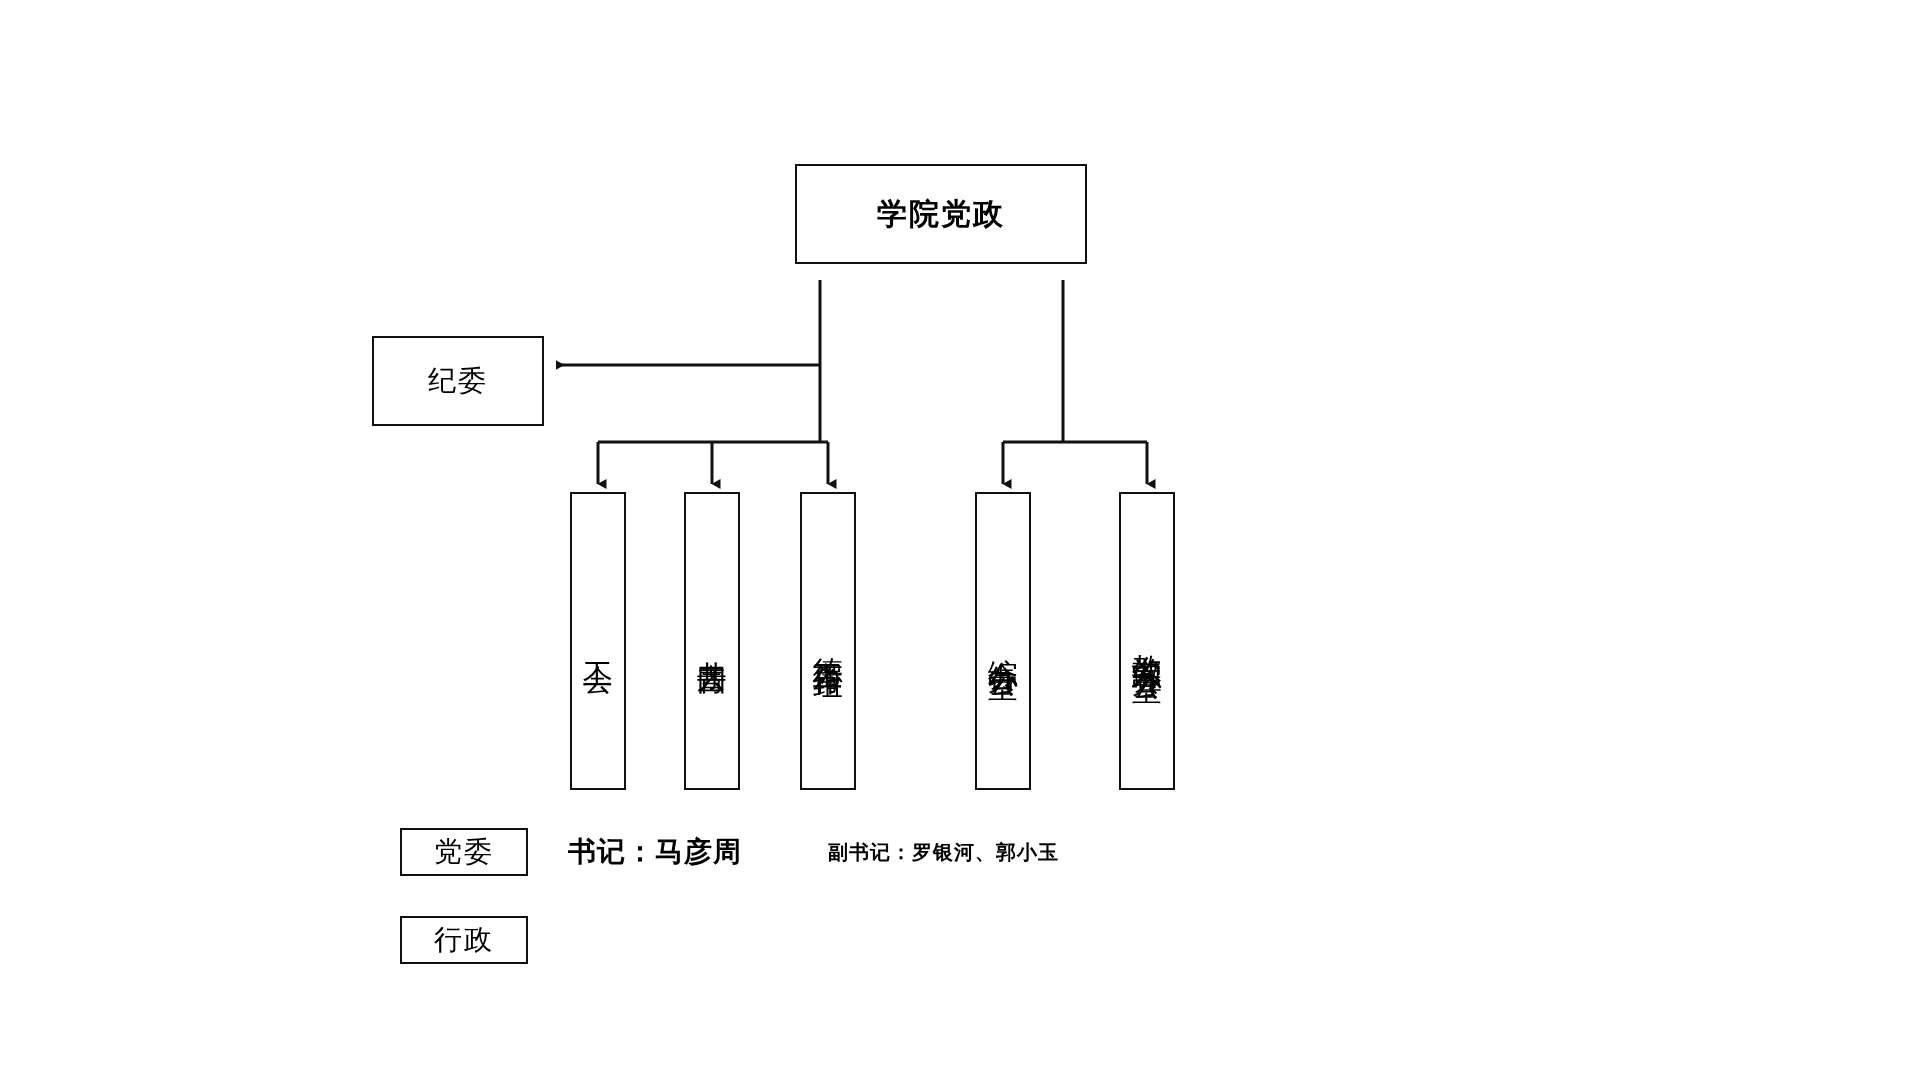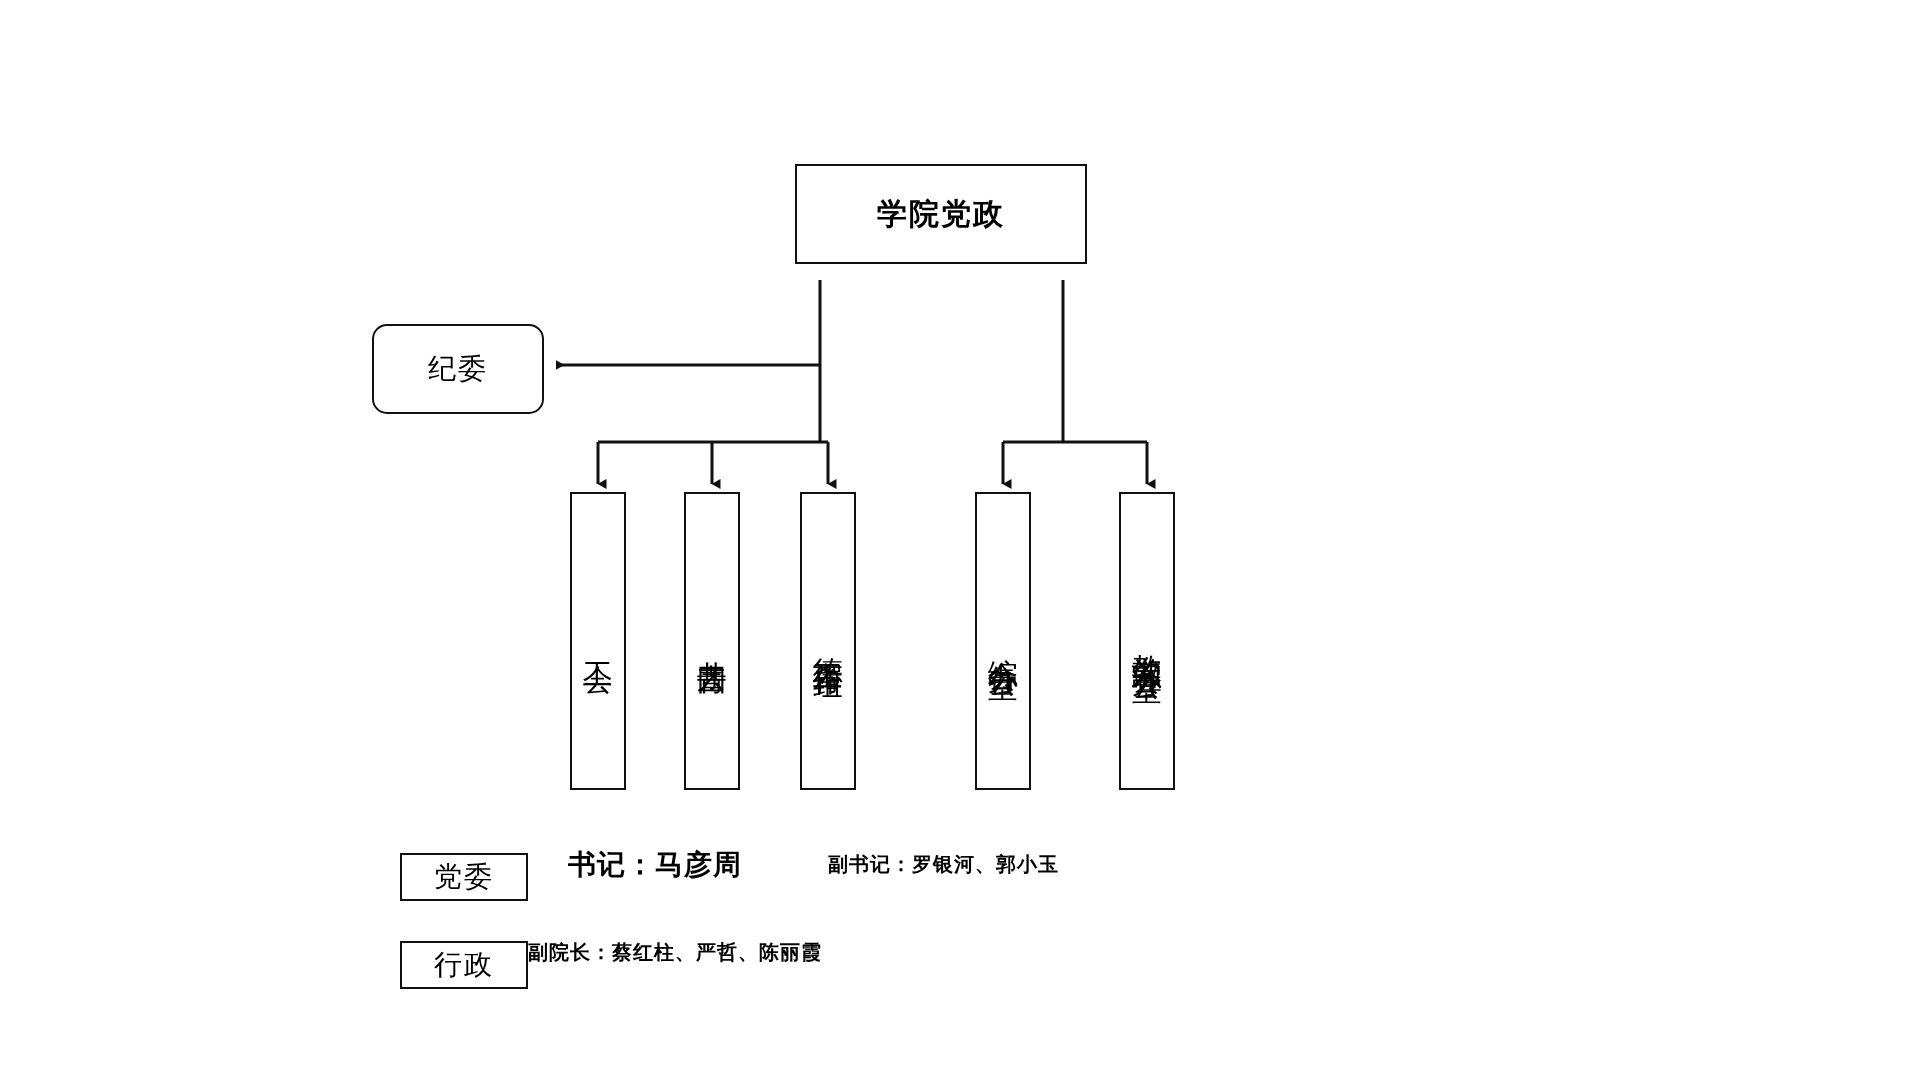--- a/index.html
+++ b/index.html
@@ -50,24 +50,23 @@
   .root-box .node-label {
     font-size: 30px;
     font-weight: 700;
     letter-spacing: 2px;
     line-height: 1;
   }
 
   
   .side-box {
     left: 372px;
-    top: 324px;
+    top: 336px;
     width: 172px;
     height: 90px;
-    border-radius: 15px;
   }
   .side-box .node-label {
     font-size: 28px;
     font-weight: 400;
     letter-spacing: 2px;
     line-height: 1;
   }
 
   
   .dept-box {
@@ -105,21 +104,20 @@
     background: #ffffff;
     width: 128px;
     height: 48px;
     display: flex;
     align-items: center;
     justify-content: center;
     font-size: 28px;
     letter-spacing: 2px;
     line-height: 1;
     flex: none;
-    margin-top: 25px;
   }
   .legend-primary {
     margin-left: 40px;
     font-size: 28px;
     font-weight: 700;
     letter-spacing: 1px;
     white-space: nowrap;
     width: 260px;
     flex: none;
   }
@@ -196,16 +194,15 @@
       <span>党委</span>
     </div>
     <div class="legend-primary">书记：马彦周</div>
     <div class="legend-secondary">副书记：罗银河、郭小玉</div>
   </div>
 
   <div class="legend-row r1">
     <div class="legend-tag">
       <span>行政</span>
     </div>
-    <div class="legend-secondary">副院长：蔡红柱、严哲、陈丽霞</div>
   </div>
 
 </div>
 
 </body></html>

